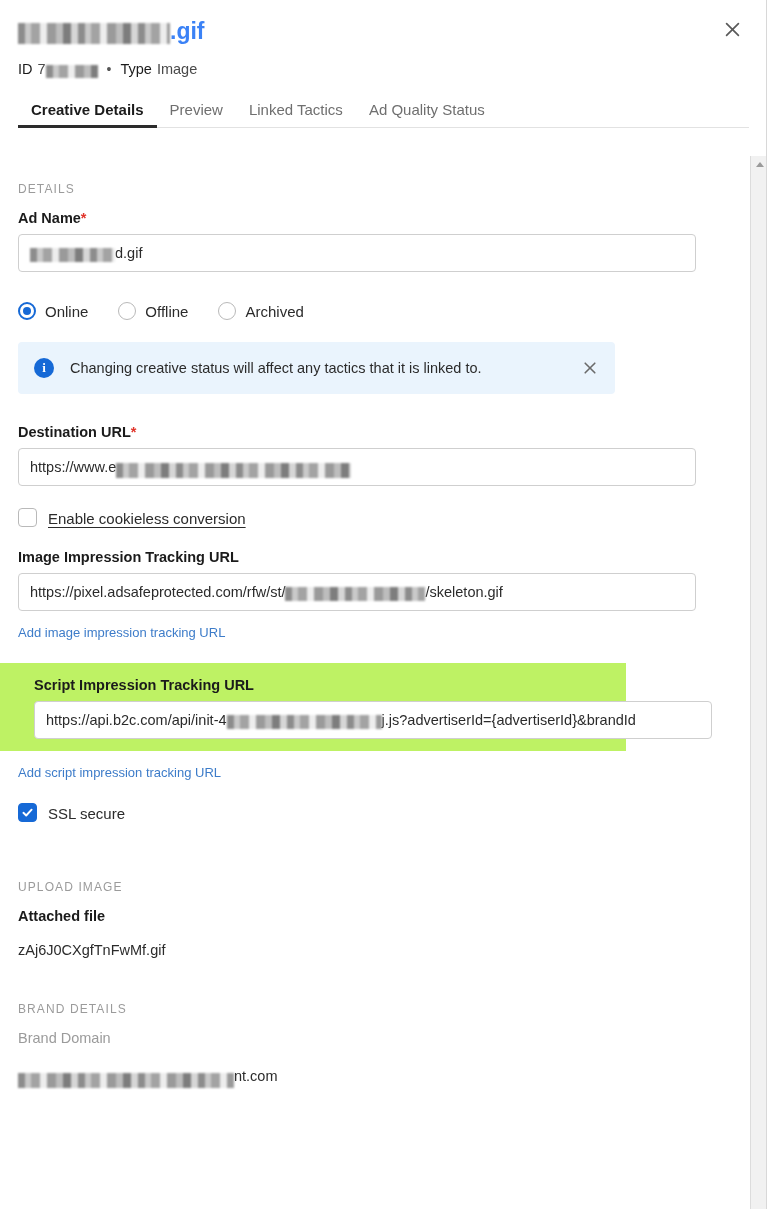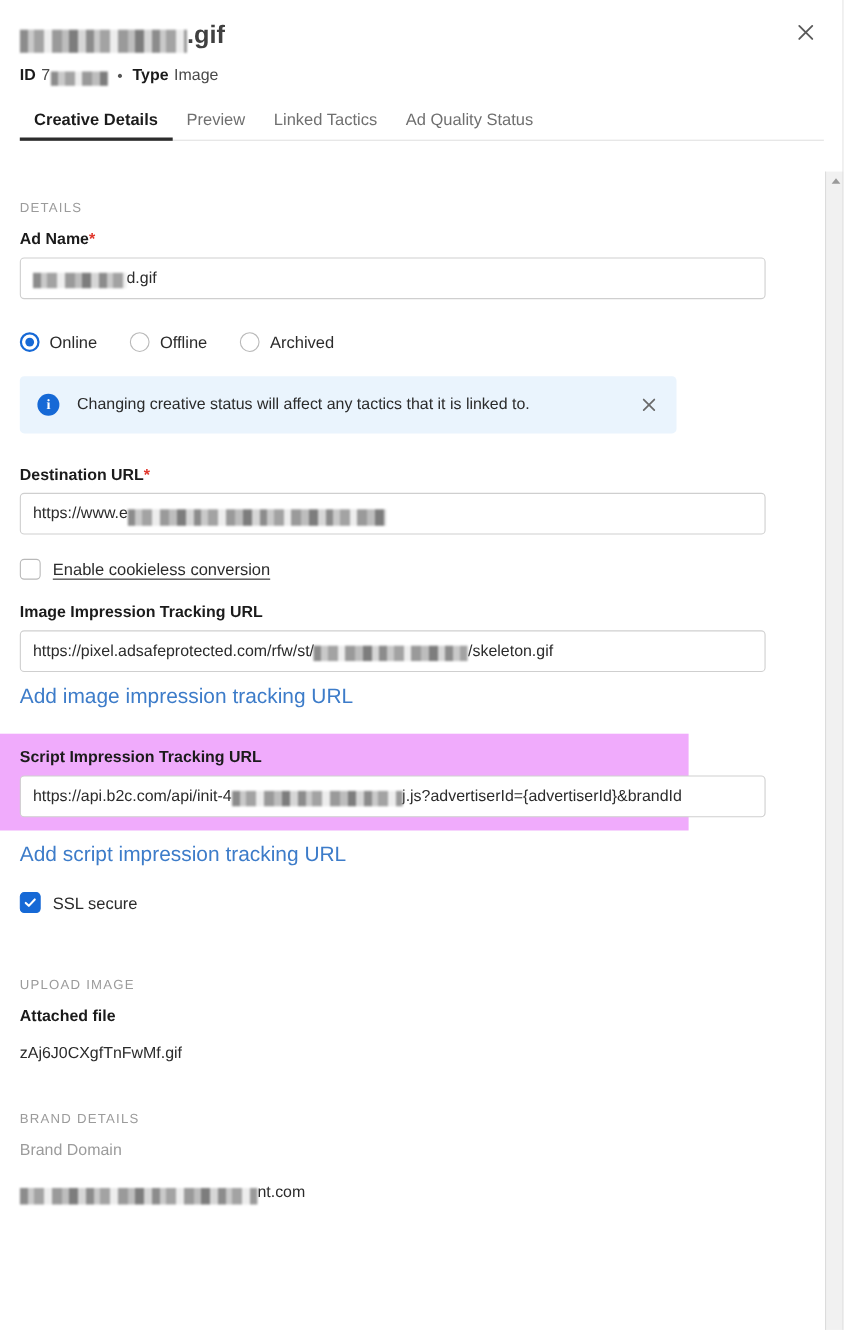--- a/index.html
+++ b/index.html
@@ -19,22 +19,22 @@
 
   
   .header {
     position: relative;
     padding: 16px 18px 0 18px;
   }
   .title-row {
     display: flex; align-items: flex-start; justify-content: space-between;
   }
   .title {
-    font-size: 23px; font-weight: 700; color: #404040;
-    line-height: 30px; display: flex; align-items: flex-end;
+    font-size: 23px; font-weight: 700; color: #3b82f6;
+    line-height: 30px; display: flex; align-items: center;
   }
   .redact {
     display: inline-block;
     background-image: repeating-linear-gradient(90deg,
         #8c8c8c 0px, #8c8c8c 7px,
         #c9c9c9 7px, #c9c9c9 13px,
         #a3a3a3 13px, #a3a3a3 22px,
         #ededed 22px, #ededed 29px,
         #9a9a9a 29px, #9a9a9a 38px,
         #bdbdbd 38px, #bdbdbd 45px,
@@ -57,21 +57,21 @@
     cursor: pointer; color: #5a5a5a;
     margin-top: -2px; margin-right: 2px;
   }
   .close-btn svg { display: block; }
 
   .meta {
     margin-top: 13px;
     font-size: 14.5px; color: #4a4a4a; line-height: 20px;
     display: flex; align-items: center; gap: 0;
   }
-  .meta b { color: #1b1b1b; font-weight: 700; }
+  .meta b { color: #1b1b1b; font-weight: 400; }
   .meta .sep { margin: 0 9px; color: #555; font-size: 14px; }
   .meta .val { color: #4a4a4a; margin-left: 5px; }
 
   
   .tabs {
     margin-top: 22px;
     display: flex; align-items: flex-end; gap: 0;
     border-bottom: 1px solid #e2e2e2;
     padding-left: 0;
   }
@@ -177,30 +177,30 @@
     margin-right: 11px; flex: 0 0 auto;
     display: flex; align-items: center; justify-content: center;
   }
   .cbox.checked { background: #1669d6; border-color: #1669d6; }
   .cbox.checked svg { display: block; }
   .cb-label { font-size: 15px; color: #2b2b2b; }
   .cb-label.underline { text-decoration: underline; text-underline-offset: 3px; }
 
   
   .link {
-    font-size: 19px; color: #3d7cc9; cursor: pointer;
+    font-size: 13px; color: #3d7cc9; cursor: pointer;
     display: inline-block;
   }
 
   
   .highlight {
-    background: #f0abfc;
+    background: #bef264;
     width: 626px;
     margin-left: -18px;
-    padding: 14px 0 12px 18px;
+    padding: 14px 0 12px 34px;
   }
 
   .static-val { font-size: 14.5px; color: #2b2b2b; }
   .muted-label { font-size: 14.5px; color: #9b9b9b; }
 
   
   .scrollbar {
     position: absolute;
     right: 0; top: 156px; width: 17px; bottom: 0;
     background: #f1f1f1;

